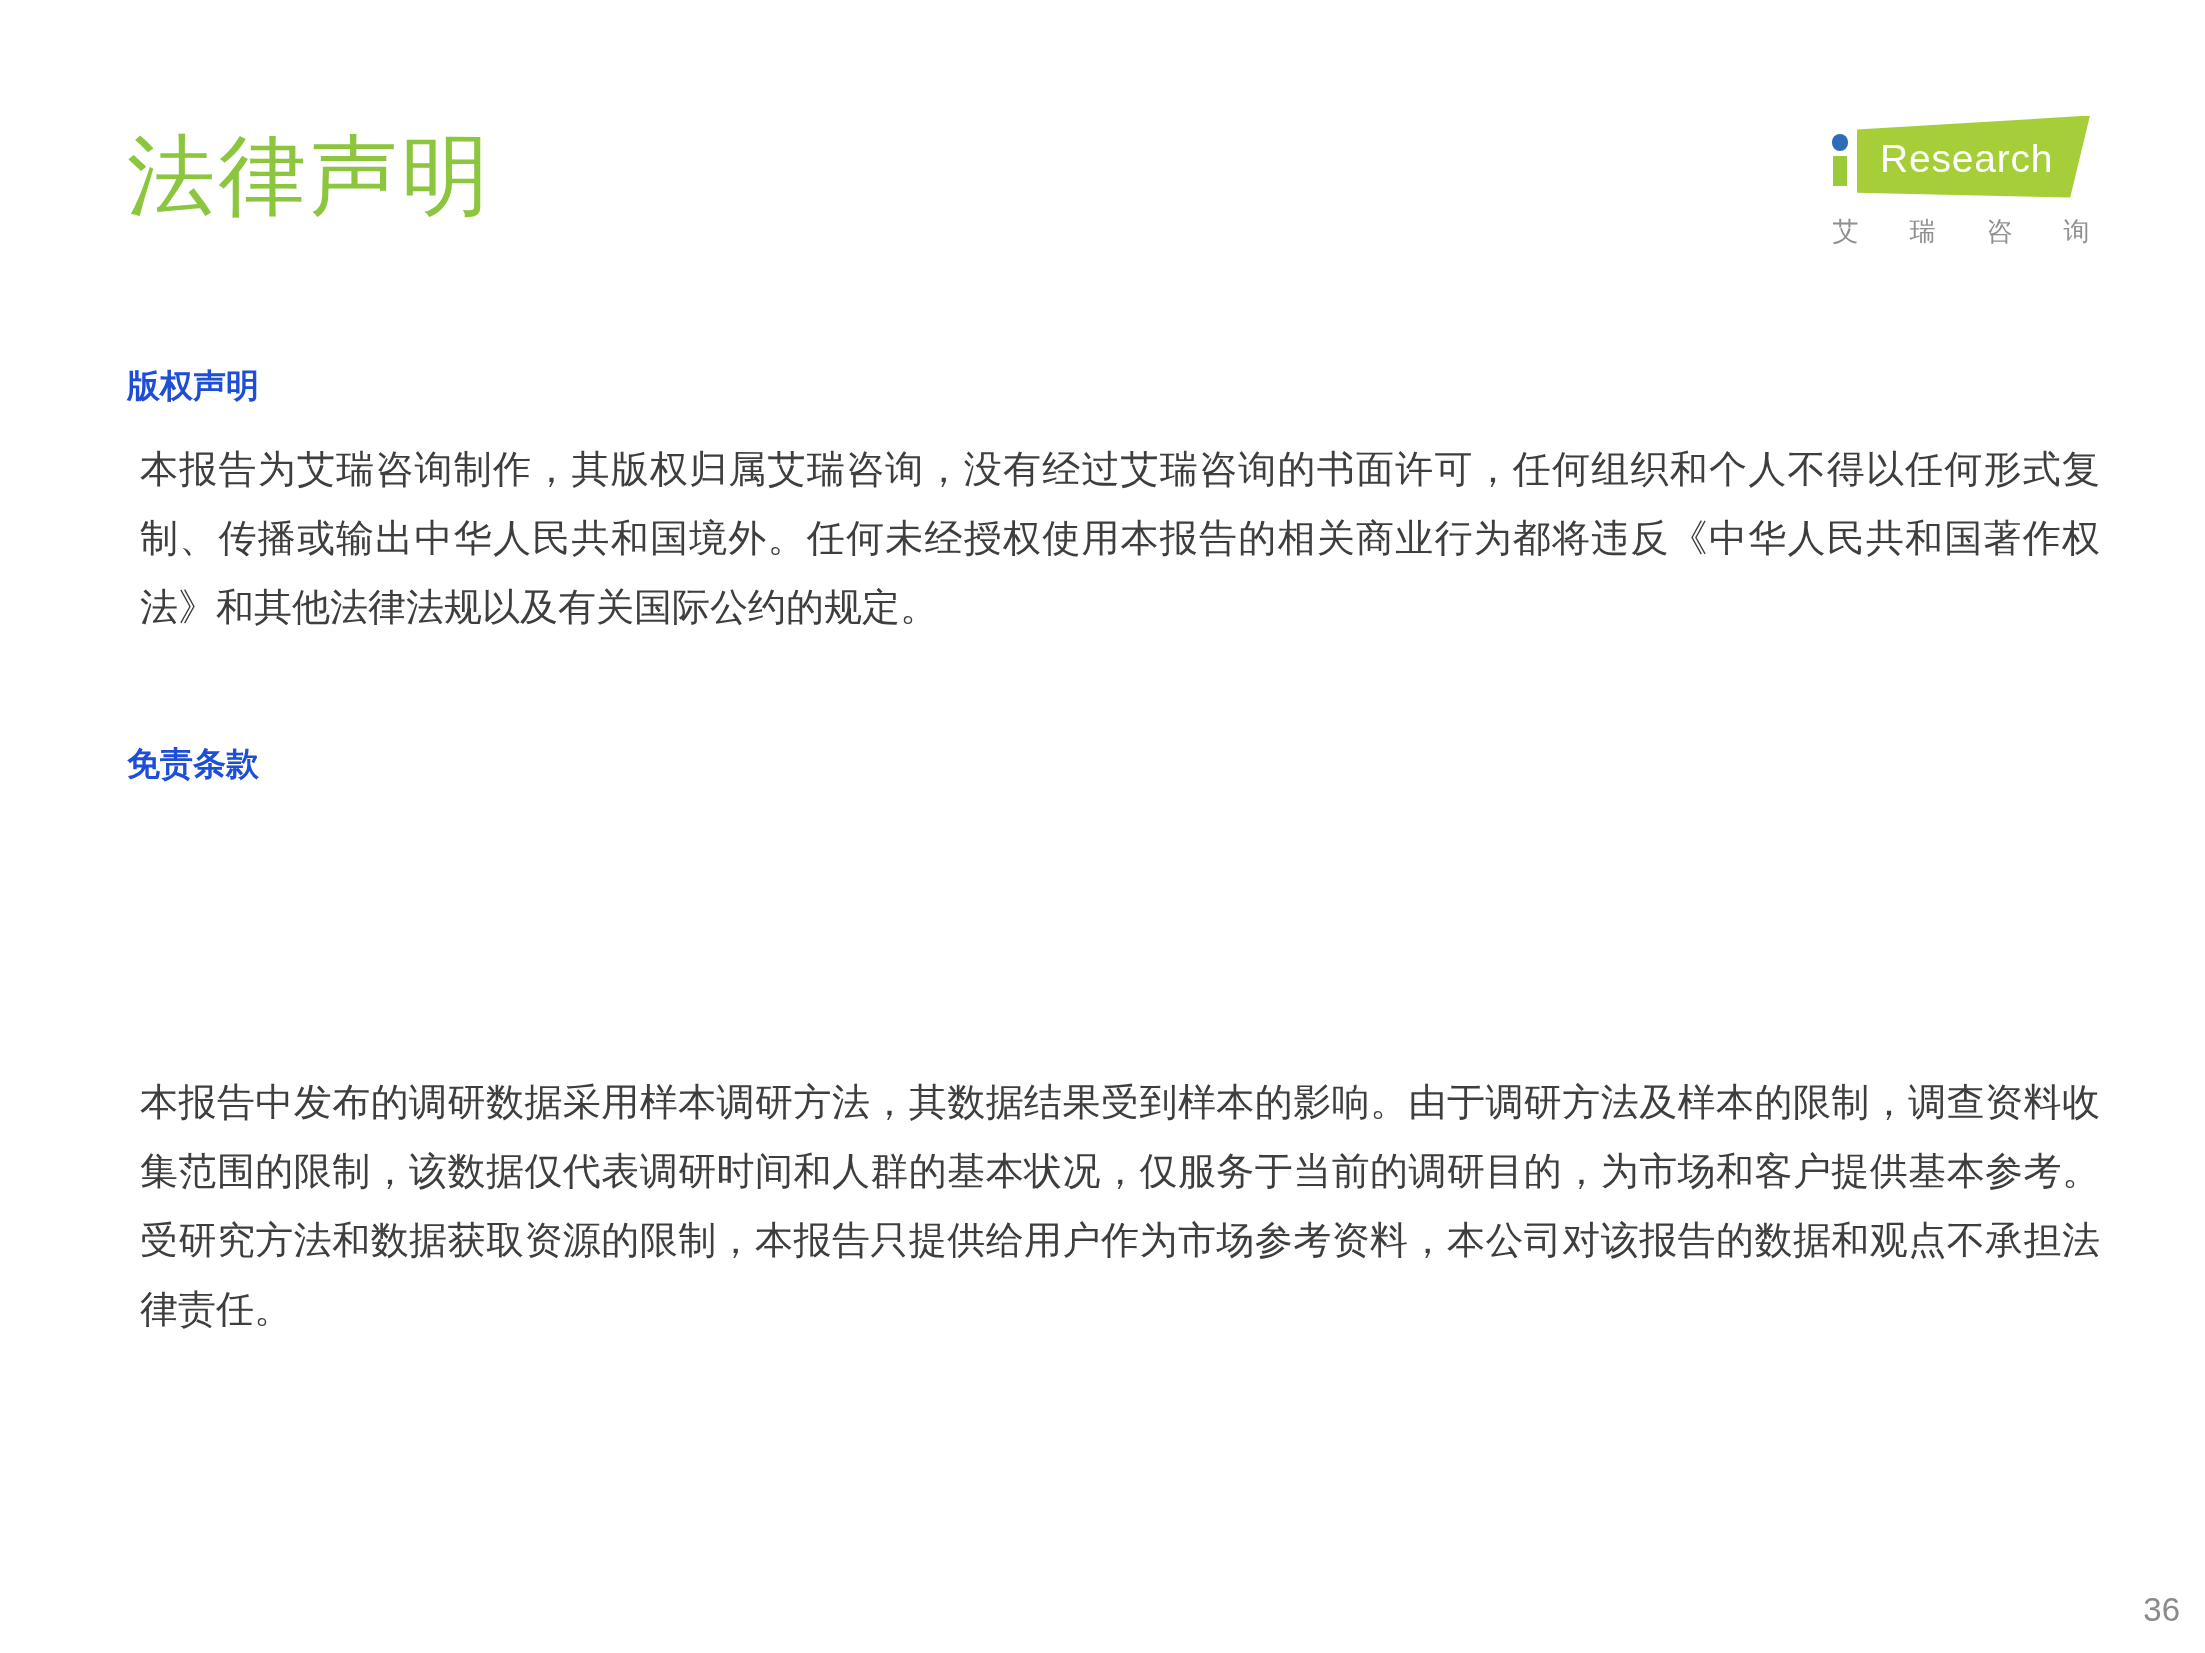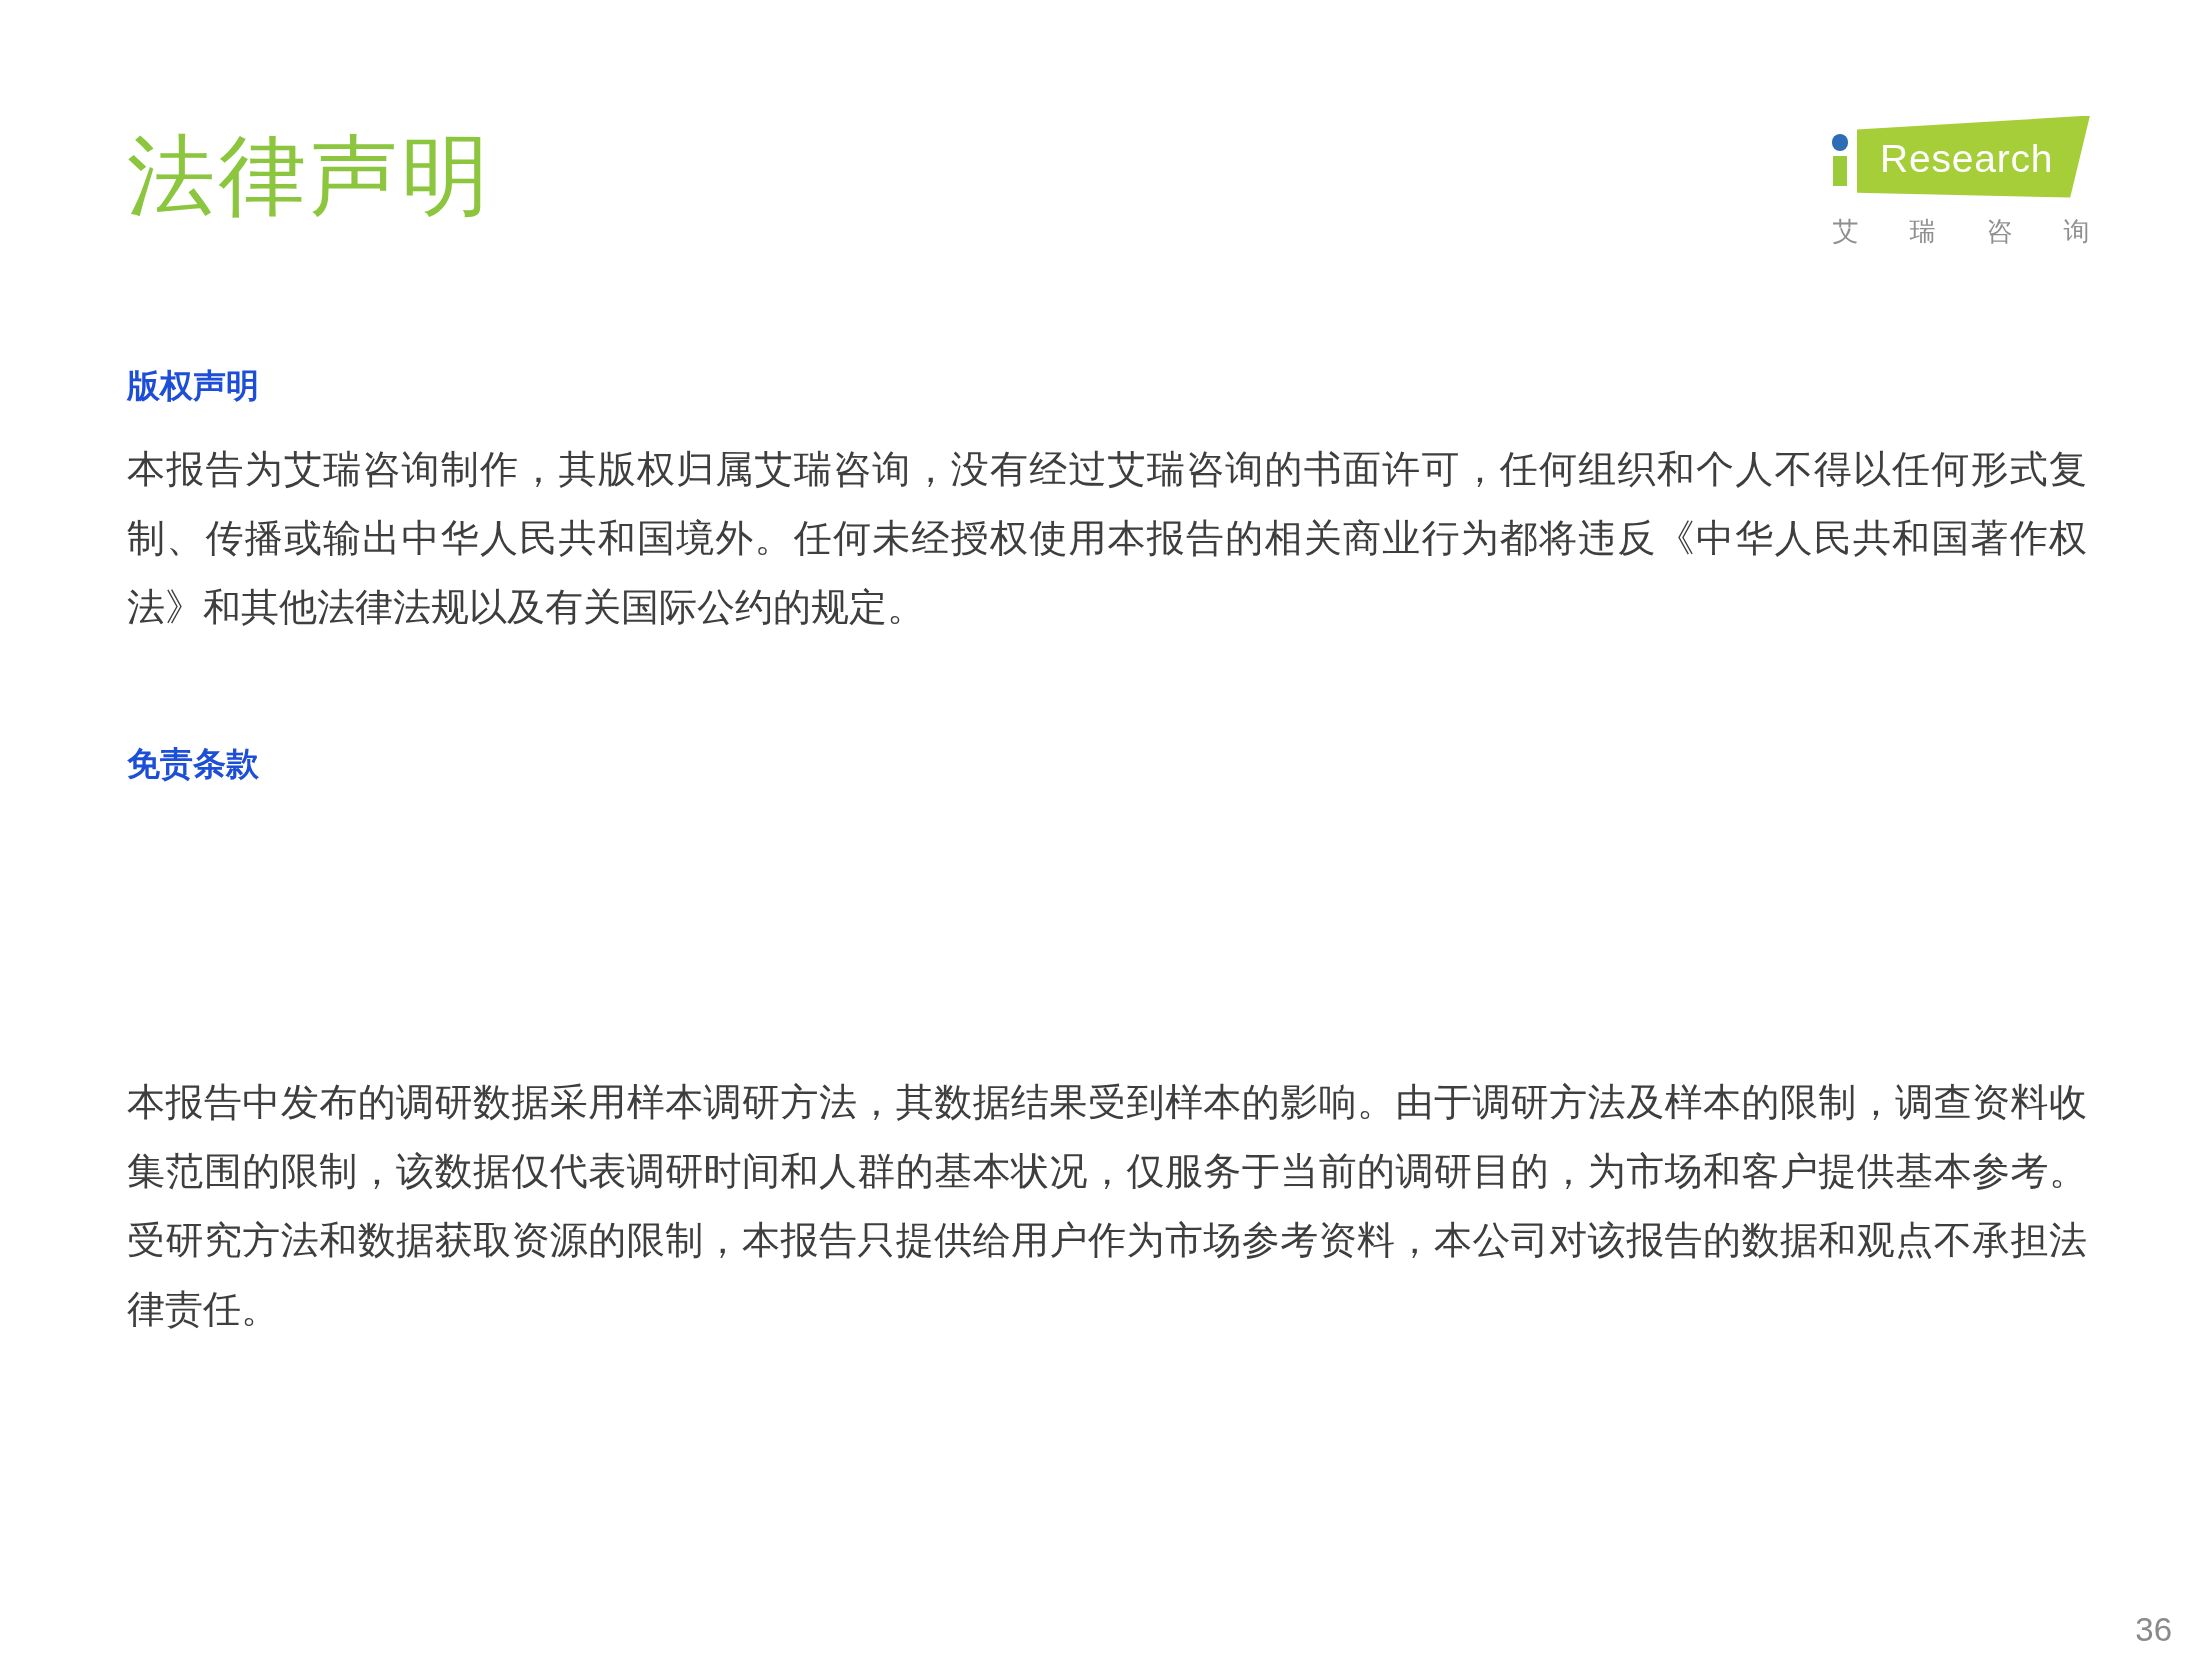--- a/index.html
+++ b/index.html
@@ -46,31 +46,31 @@
 
   
   .section-heading {
     position: absolute; left: 127px;
     font-size: 33px; font-weight: 700; color: #1d4ed8; line-height: 1.2;
   }
   .heading-copyright { top: 366px; }
   .heading-disclaimer { top: 744px; }
 
   .body-para {
-    position: absolute; left: 127px; width: 1960px;
+    position: absolute; left: 140px; width: 1960px;
     font-size: 38px; line-height: 69px; color: #3E3E3E; font-weight: 400;
     text-align: justify; text-justify: inter-ideograph;
   }
   .para-copyright { top: 435px; }
   .para-disclaimer-1 { top: 786px; }
   .para-disclaimer-2 { top: 1068px; }
 
   .page-number {
-    position: absolute; right: 33px; top: 1591px;
-    font-size: 33px; color: #8A8A8A; margin-top: 20px;
+    position: absolute; right: 25px; top: 1591px;
+    font-size: 33px; color: #8A8A8A;
   }
 </style>
 </head>
 <body>
 
 <div class="slide">
 
   <h1 class="page-title">法律声明</h1>
 
   <div class="logo">

